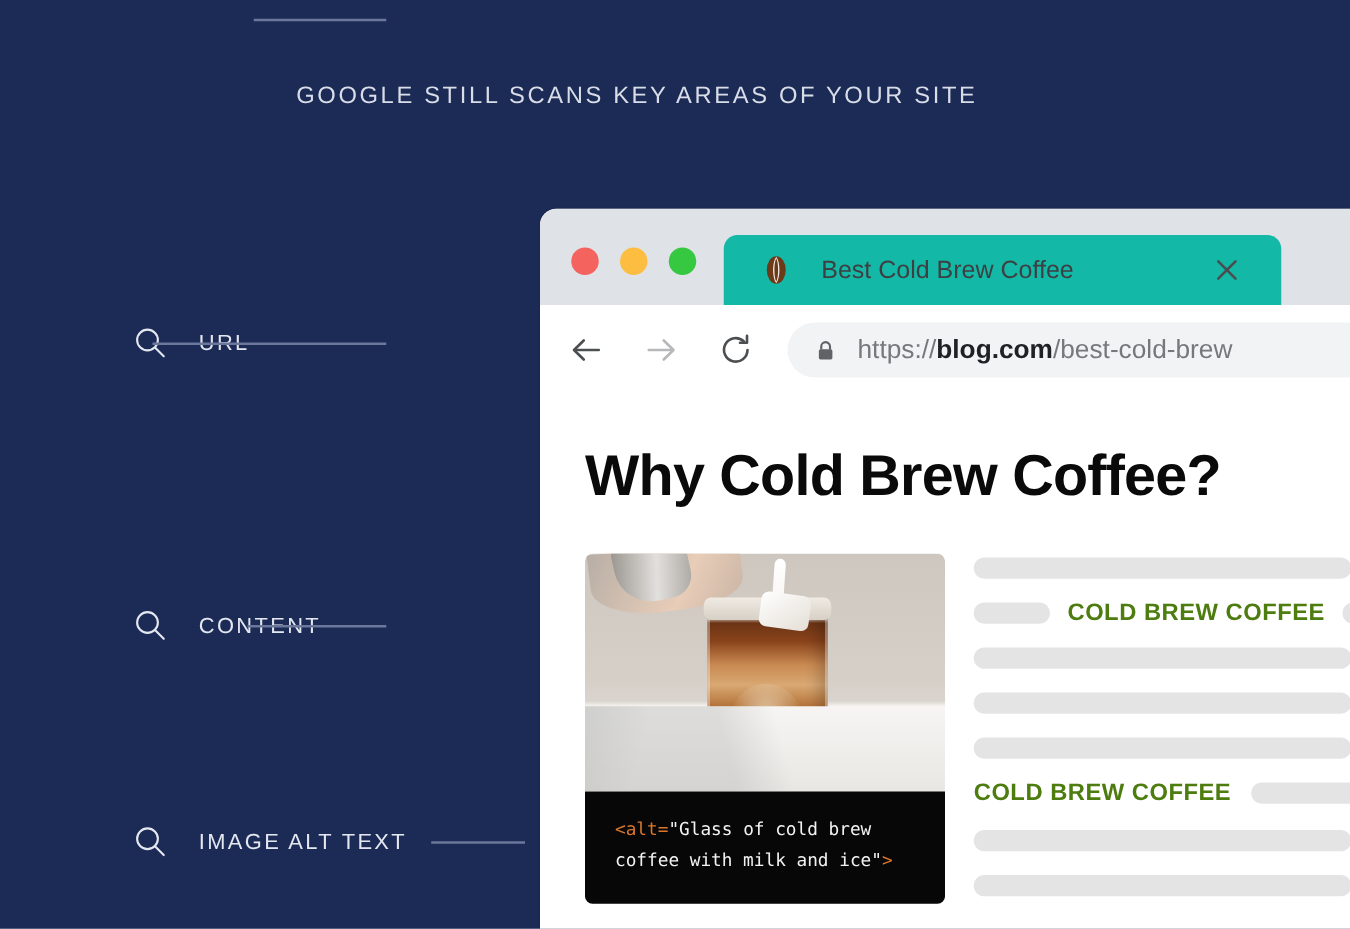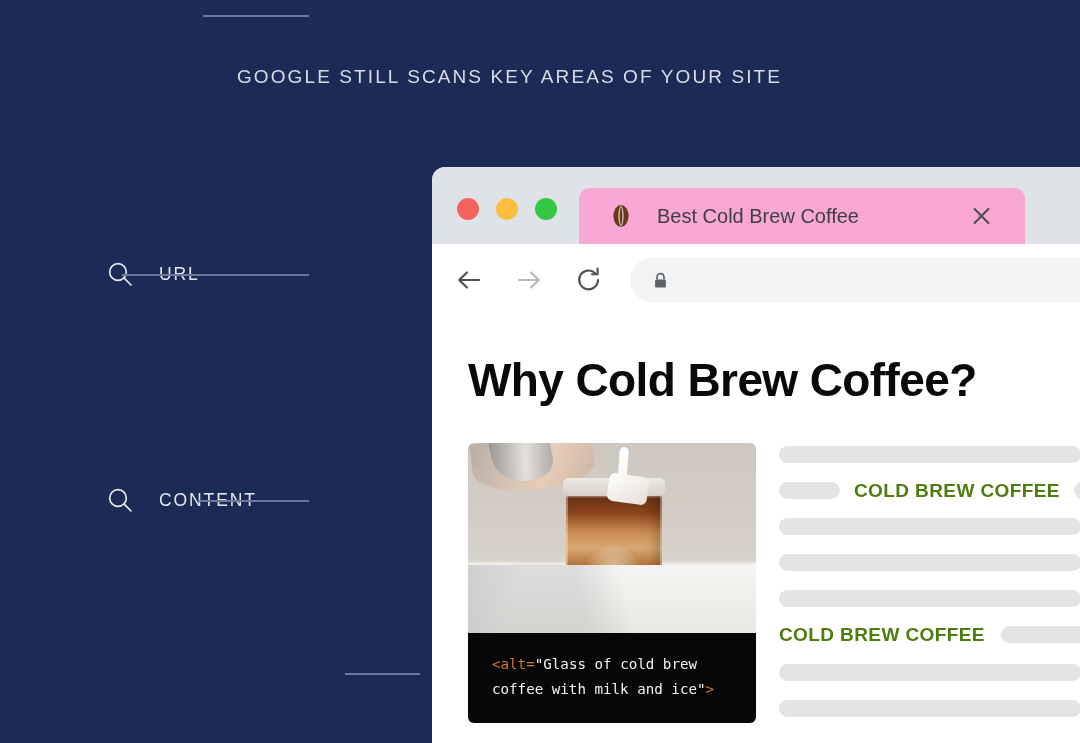--- a/index.html
+++ b/index.html
@@ -96,21 +96,21 @@
   .dot.red    { background: #f4635e; }
   .dot.yellow { background: #fcbd41; }
   .dot.green  { background: #35c840; }
 
   .tab {
     position: absolute;
     left: 147px;
     top: 21px;
     width: 446px;
     height: 56px;
-    background: #f9a8d4;
+    background: #14b8a6;
     border-radius: 11px 11px 0 0;
     display: flex;
     align-items: center;
   }
   .tab-favicon { margin-left: 29px; width: 26px; height: 26px; flex: 0 0 26px; }
   .tab-title {
     margin-left: 23px;
     font-size: 20px;
     color: #3d4043;
     white-space: nowrap;
@@ -304,20 +304,27 @@
 
   <div class="check-item" data-row="2">
     <svg class="magnifier" viewBox="0 0 28 28">
       <circle cx="12" cy="12" r="8.3" fill="none" stroke="#e3e7ef" stroke-width="1.7"></circle>
       <line x1="18.2" y1="18.2" x2="25" y2="25" stroke="#e3e7ef" stroke-width="1.7" stroke-linecap="round"></line>
     </svg>
     <span class="check-label">CONTENT</span>
   </div>
   <div class="connector" data-row="2" style="top:500px"></div>
 
+  <div class="check-item" data-row="3">
+    <svg class="magnifier" viewBox="0 0 28 28">
+      <circle cx="12" cy="12" r="8.3" fill="none" stroke="#e3e7ef" stroke-width="1.7"></circle>
+      <line x1="18.2" y1="18.2" x2="25" y2="25" stroke="#e3e7ef" stroke-width="1.7" stroke-linecap="round"></line>
+    </svg>
+    <span class="check-label">IMAGE ALT TEXT</span>
+  </div>
   <div class="connector" data-row="3" style="top:673px"></div>
 
 </div>
 
 <div class="browser">
 
   <div class="chrome-tabbar">
 
     <div class="traffic-lights">
       <div class="dot red"></div>
@@ -351,20 +358,21 @@
     <svg class="nav-btn reload" viewBox="0 0 30 30">
       <path d="M24 15 A9.4 9.4 0 1 1 21 8" fill="none" stroke="#4c4f52" stroke-width="2.1" stroke-linecap="round"></path>
       <polyline points="23.6,3.6 23.6,9.2 18,9.2" fill="none" stroke="#4c4f52" stroke-width="2.1" stroke-linecap="round" stroke-linejoin="round"></polyline>
     </svg>
 
     <div class="omnibox">
       <svg class="lock-icon" viewBox="0 0 17 17">
         <path d="M5 7.6 V5.2 a3.5 3.5 0 0 1 7 0 V7.6" fill="none" stroke="#5f6368" stroke-width="1.7"></path>
         <rect x="3.1" y="7.4" width="10.8" height="8.1" rx="1.3" fill="#5f6368"></rect>
       </svg>
+      <span class="url-text"><span>https://</span><span class="url-host">blog.com</span><span>/best-cold-brew</span></span>
     </div>
   </div>
 
   <div class="site-content">
 
     <h1 class="article-title">Why Cold Brew Coffee?</h1>
 
     <div class="article-body">
 
       <div class="photo-col">

